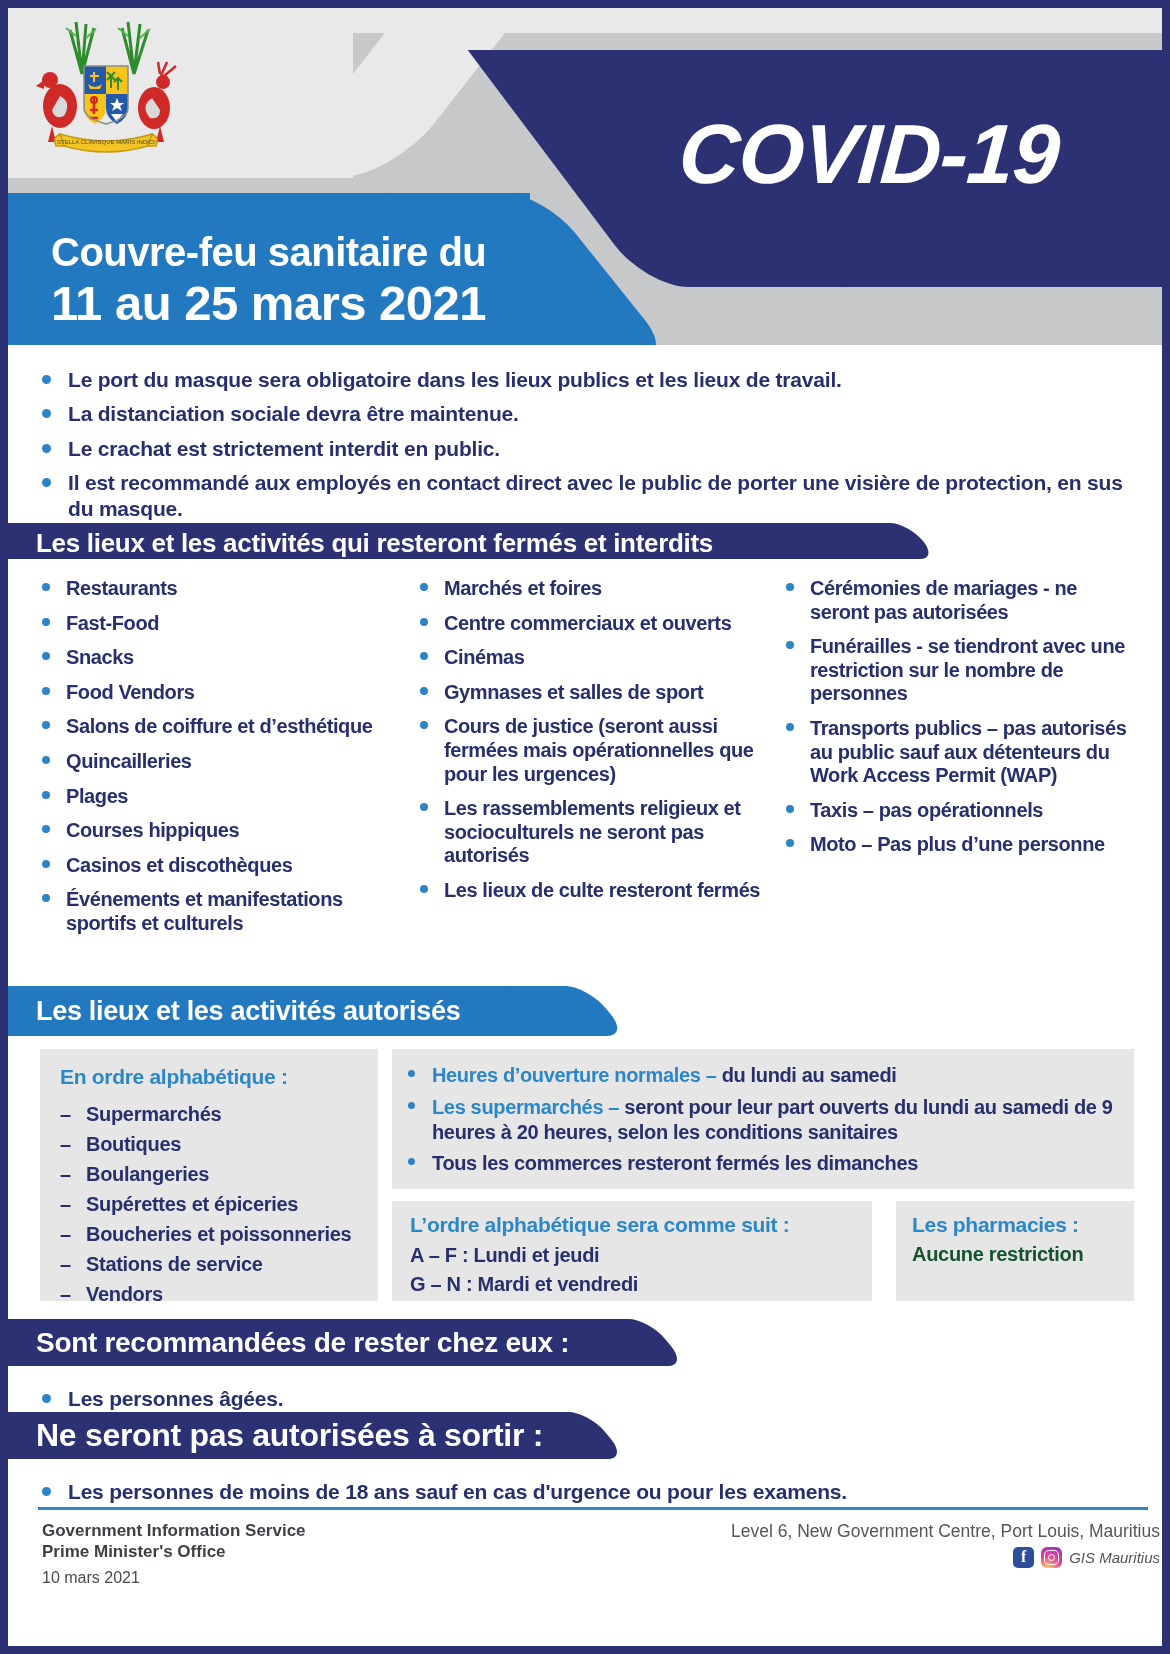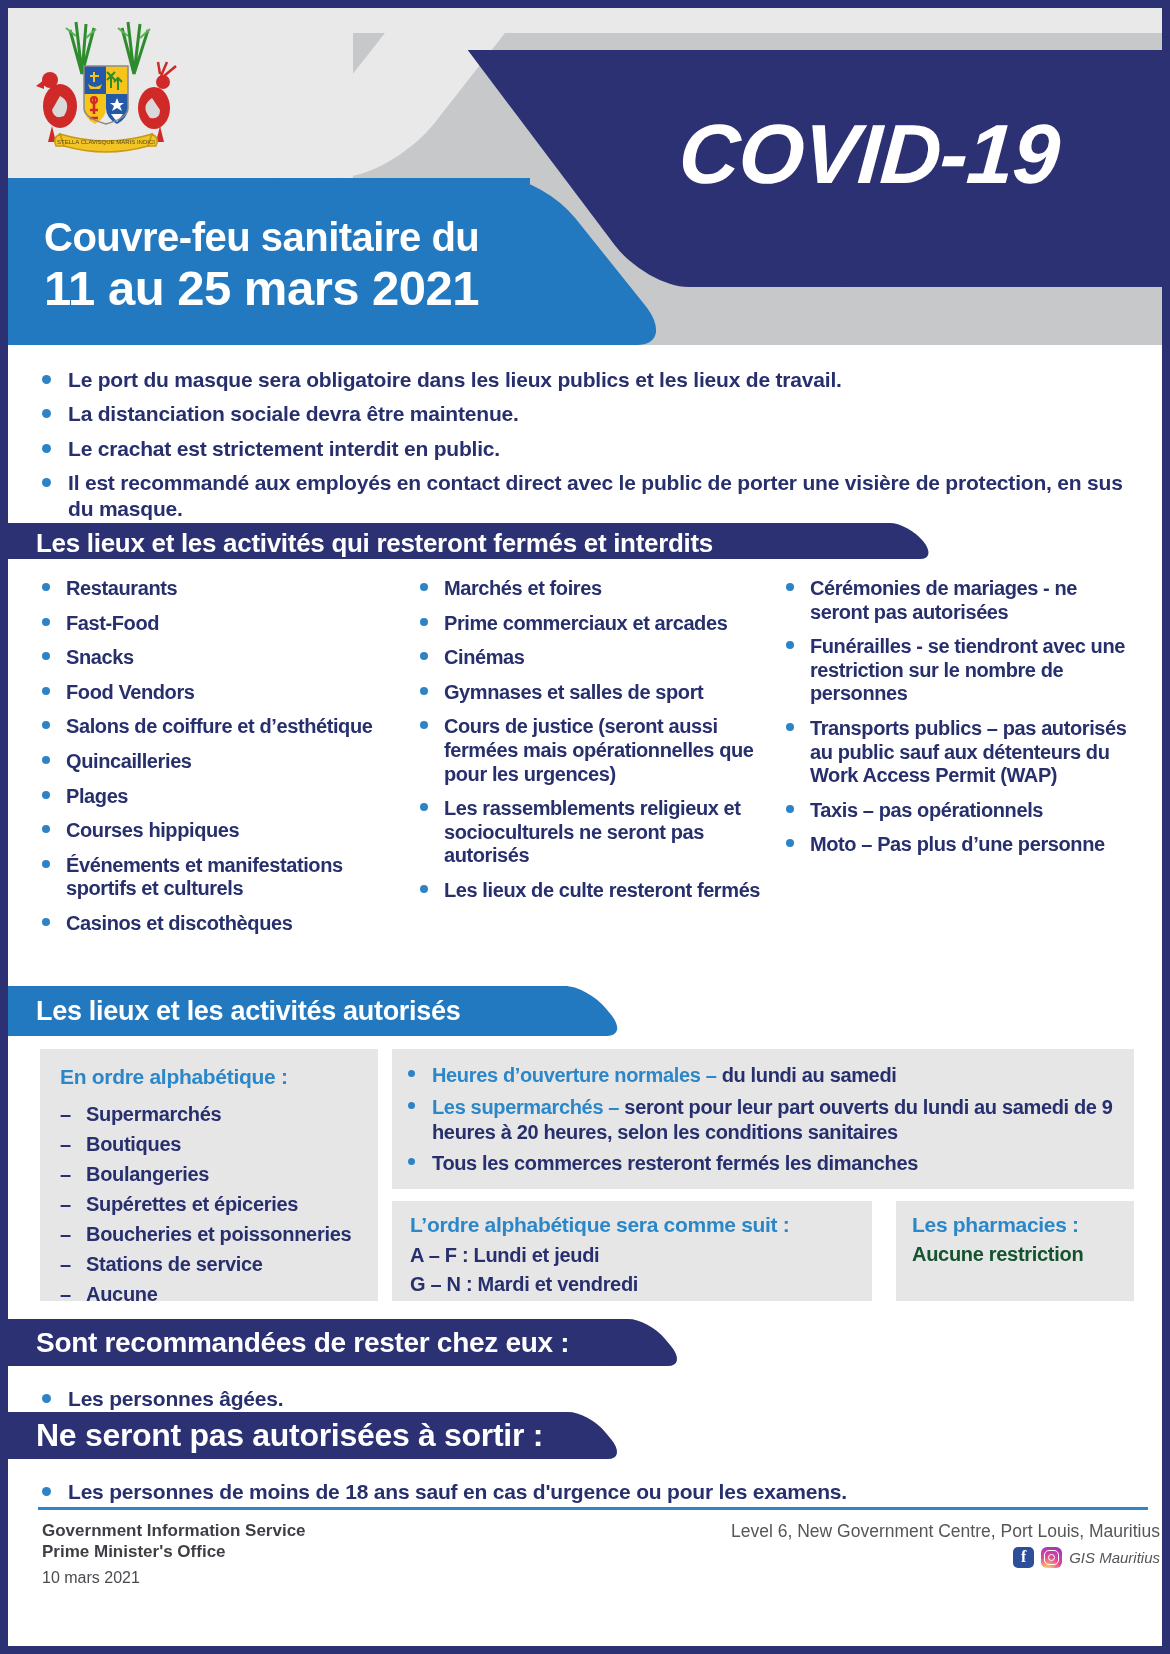--- a/index.html
+++ b/index.html
@@ -14,21 +14,21 @@
   .lg-top{position:absolute;top:0;left:0;right:0;height:25px;background:#e9e9ea;}
   .lg-left{position:absolute;top:0;left:0;width:345px;height:170px;background:#e9e9ea;}
   .lg-knee{position:absolute;top:0;left:330px;width:120px;height:170px;background:#e9e9ea;
     transform:skewX(-38deg);border-bottom-right-radius:55px;}
   .dark-sliver{position:absolute;top:263px;left:625px;width:22px;height:74px;background:#c7c8ca;transform:skewX(39deg);}
   .navy-block{position:absolute;top:42px;right:0;width:505px;height:237px;background:#2b3172;border-radius:0 0 0 42px;}
   .navy-block::before{content:"";position:absolute;left:-100px;top:0;width:200px;height:100%;
     background:#2b3172;transform:skewX(37deg);border-radius:0 0 0 42px;}
   .covid-text{position:absolute;top:56px;left:-88px;width:600px;text-align:center;
     font-size:84px;font-style:italic;font-weight:900;color:#fff;letter-spacing:-1px;transform:skewX(-4deg);}
-  .title-band{position:absolute;left:0;top:170px;height:167px;width:100%;}
+  .title-band{position:absolute;left:0;top:185px;height:167px;width:100%;padding-left:7px;}
   .title-band::before{content:"";position:absolute;left:0;top:0;height:100%;width:522px;background:#2379bf;}
   .title-band::after{content:"";position:absolute;top:0;height:100%;width:160px;left:442px;
     background:#2379bf;transform:skewX(38.7deg);border-radius:0 40px 40px 0;}
   .title-txt{position:relative;z-index:1;padding:36px 0 0 36px;color:#fff;}
   .title-l1{font-size:40px;font-weight:600;line-height:1.15;letter-spacing:-0.5px;}
   .title-l2{font-size:49px;font-weight:900;line-height:1.18;letter-spacing:-0.5px;}
   .crest{position:absolute;left:22px;top:6px;}
   
   .band{position:relative;margin:0;}
   .band::before{content:"";position:absolute;left:0;top:0;height:100%;width:var(--w);background:var(--c);}
@@ -199,27 +199,27 @@
     <ul class="col col-1">
 
     <li class="ci"><span class="bdot"></span><span>Restaurants</span></li>
         <li class="ci"><span class="bdot"></span><span>Fast-Food</span></li>
         <li class="ci"><span class="bdot"></span><span>Snacks</span></li>
         <li class="ci"><span class="bdot"></span><span>Food Vendors</span></li>
         <li class="ci"><span class="bdot"></span><span>Salons de coiffure et d’esthétique</span></li>
         <li class="ci"><span class="bdot"></span><span>Quincailleries</span></li>
         <li class="ci"><span class="bdot"></span><span>Plages</span></li>
         <li class="ci"><span class="bdot"></span><span>Courses hippiques</span></li>
+        <li class="ci"><span class="bdot"></span><span>Casinos et discothèques</span></li>
         <li class="ci"><span class="bdot"></span><span>Événements et manifestations sportifs et culturels</span></li>
-        <li class="ci"><span class="bdot"></span><span>Casinos et discothèques</span></li>
       </ul>
     <ul class="col col-2">
 
     <li class="ci"><span class="bdot"></span><span>Marchés et foires</span></li>
-        <li class="ci"><span class="bdot"></span><span>Prime commerciaux et arcades</span></li>
+        <li class="ci"><span class="bdot"></span><span>Centre commerciaux et ouverts</span></li>
         <li class="ci"><span class="bdot"></span><span>Cinémas</span></li>
         <li class="ci"><span class="bdot"></span><span>Gymnases et salles de sport</span></li>
         <li class="ci"><span class="bdot"></span><span>Cours de justice (seront aussi fermées mais opérationnelles que pour les urgences)</span></li>
         <li class="ci"><span class="bdot"></span><span>Les rassemblements religieux et socioculturels ne seront pas autorisés</span></li>
         <li class="ci"><span class="bdot"></span><span>Les lieux de culte resteront fermés</span></li>
       </ul>
     <ul class="col col-3">
 
     <li class="ci"><span class="bdot"></span><span>Cérémonies de mariages - ne seront pas autorisées</span></li>
         <li class="ci"><span class="bdot"></span><span>Funérailles - se tiendront avec une restriction sur le nombre de personnes</span></li>
@@ -236,21 +236,21 @@
     <div class="gbox alpha-box">
       <div class="box-title">En ordre alphabétique :</div>
       <ul>
 
       <li class="dash-item"><span>Supermarchés</span></li>
           <li class="dash-item"><span>Boutiques</span></li>
           <li class="dash-item"><span>Boulangeries</span></li>
           <li class="dash-item"><span>Supérettes et épiceries</span></li>
           <li class="dash-item"><span>Boucheries et poissonneries</span></li>
           <li class="dash-item"><span>Stations de service</span></li>
-          <li class="dash-item"><span>Aucune</span></li>
+          <li class="dash-item"><span>Vendors</span></li>
         </ul>
     </div>
     <div class="right-col">
       <div class="gbox hours-box">
         <ul>
 
             <li class="hbullet"><span class="bdot"></span><span class="hb-lead">Heures d’ouverture normales –</span> <span>du lundi au samedi</span></li>
 
             <li class="hbullet"><span class="bdot"></span><span class="hb-lead">Les supermarchés –</span> <span>seront pour leur part ouverts du lundi au samedi de 9 heures à 20 heures, selon les conditions sanitaires</span></li>
 

